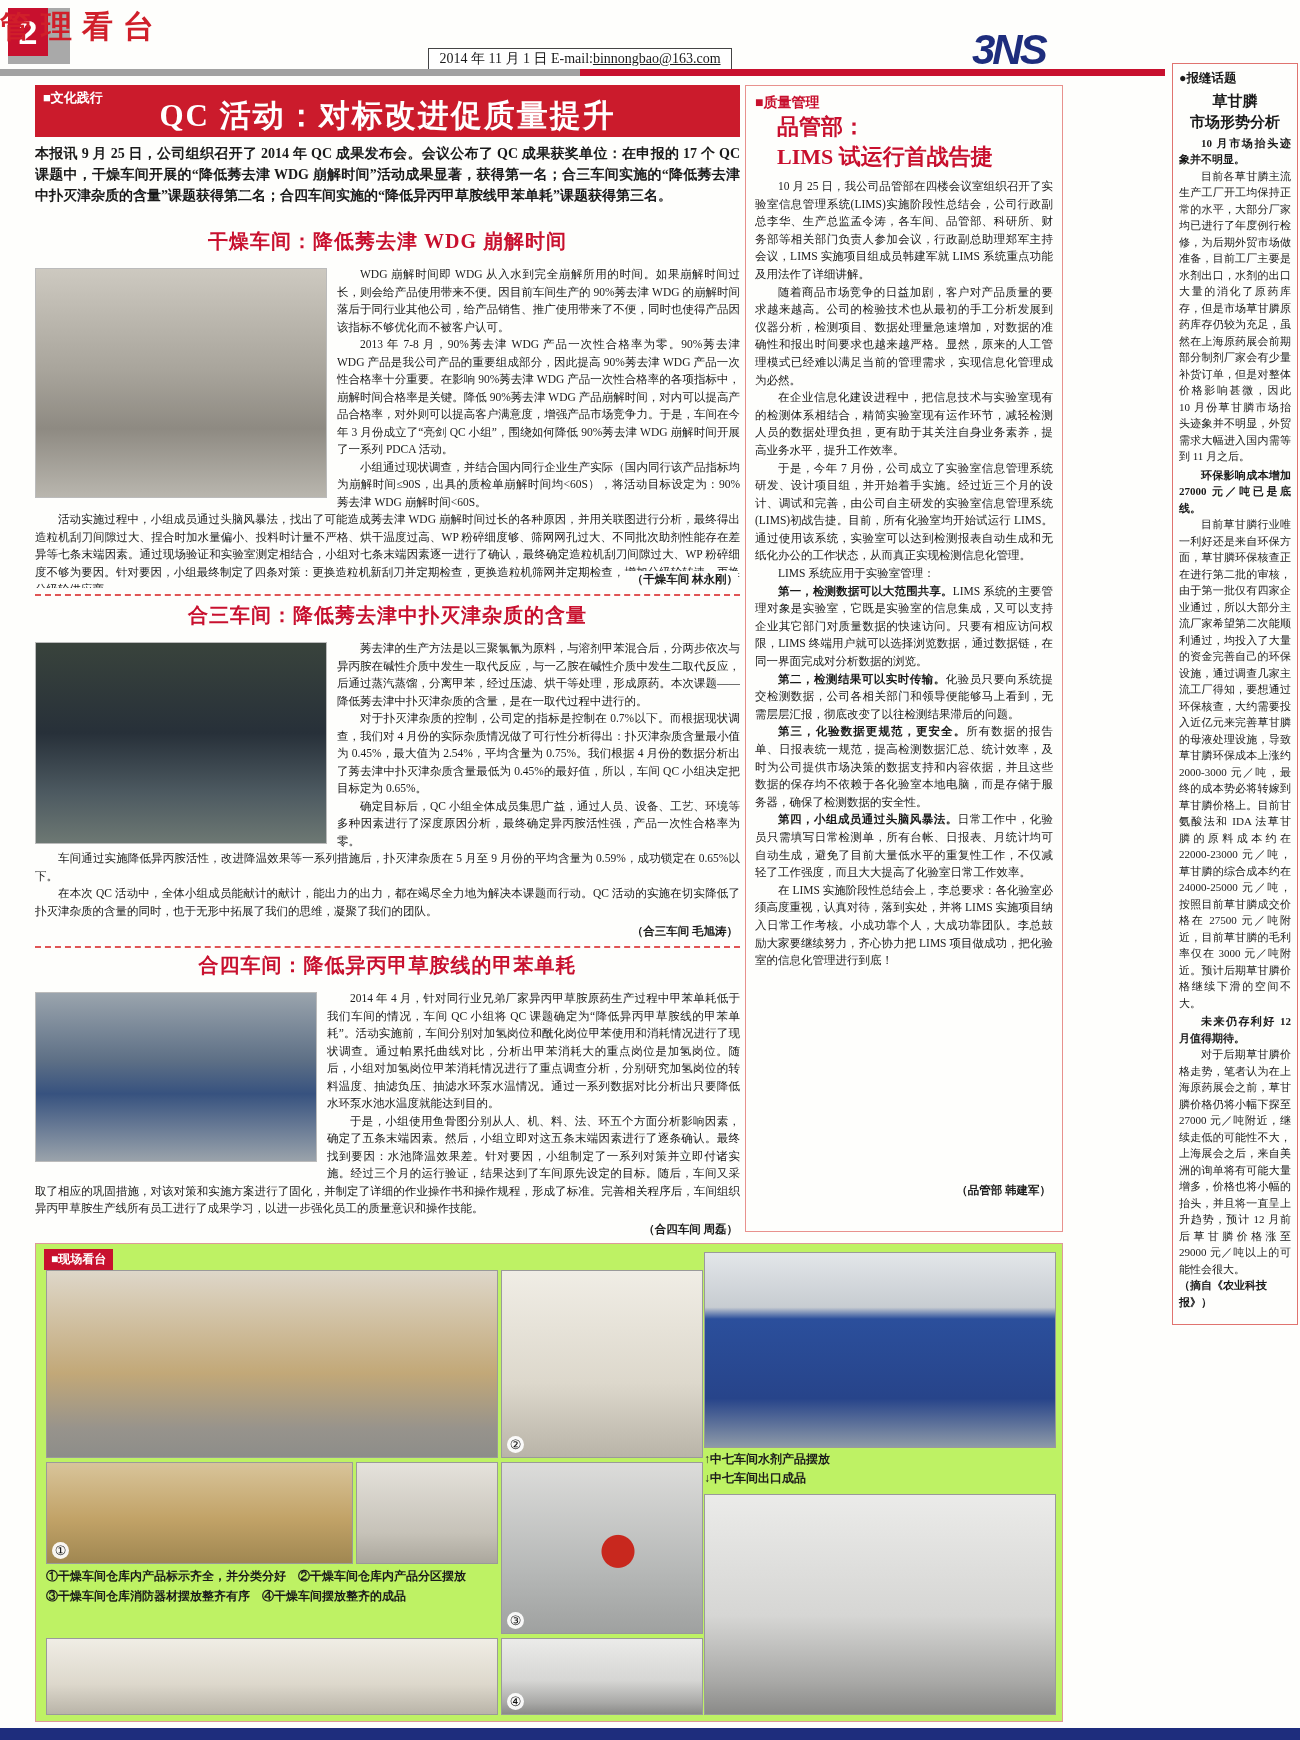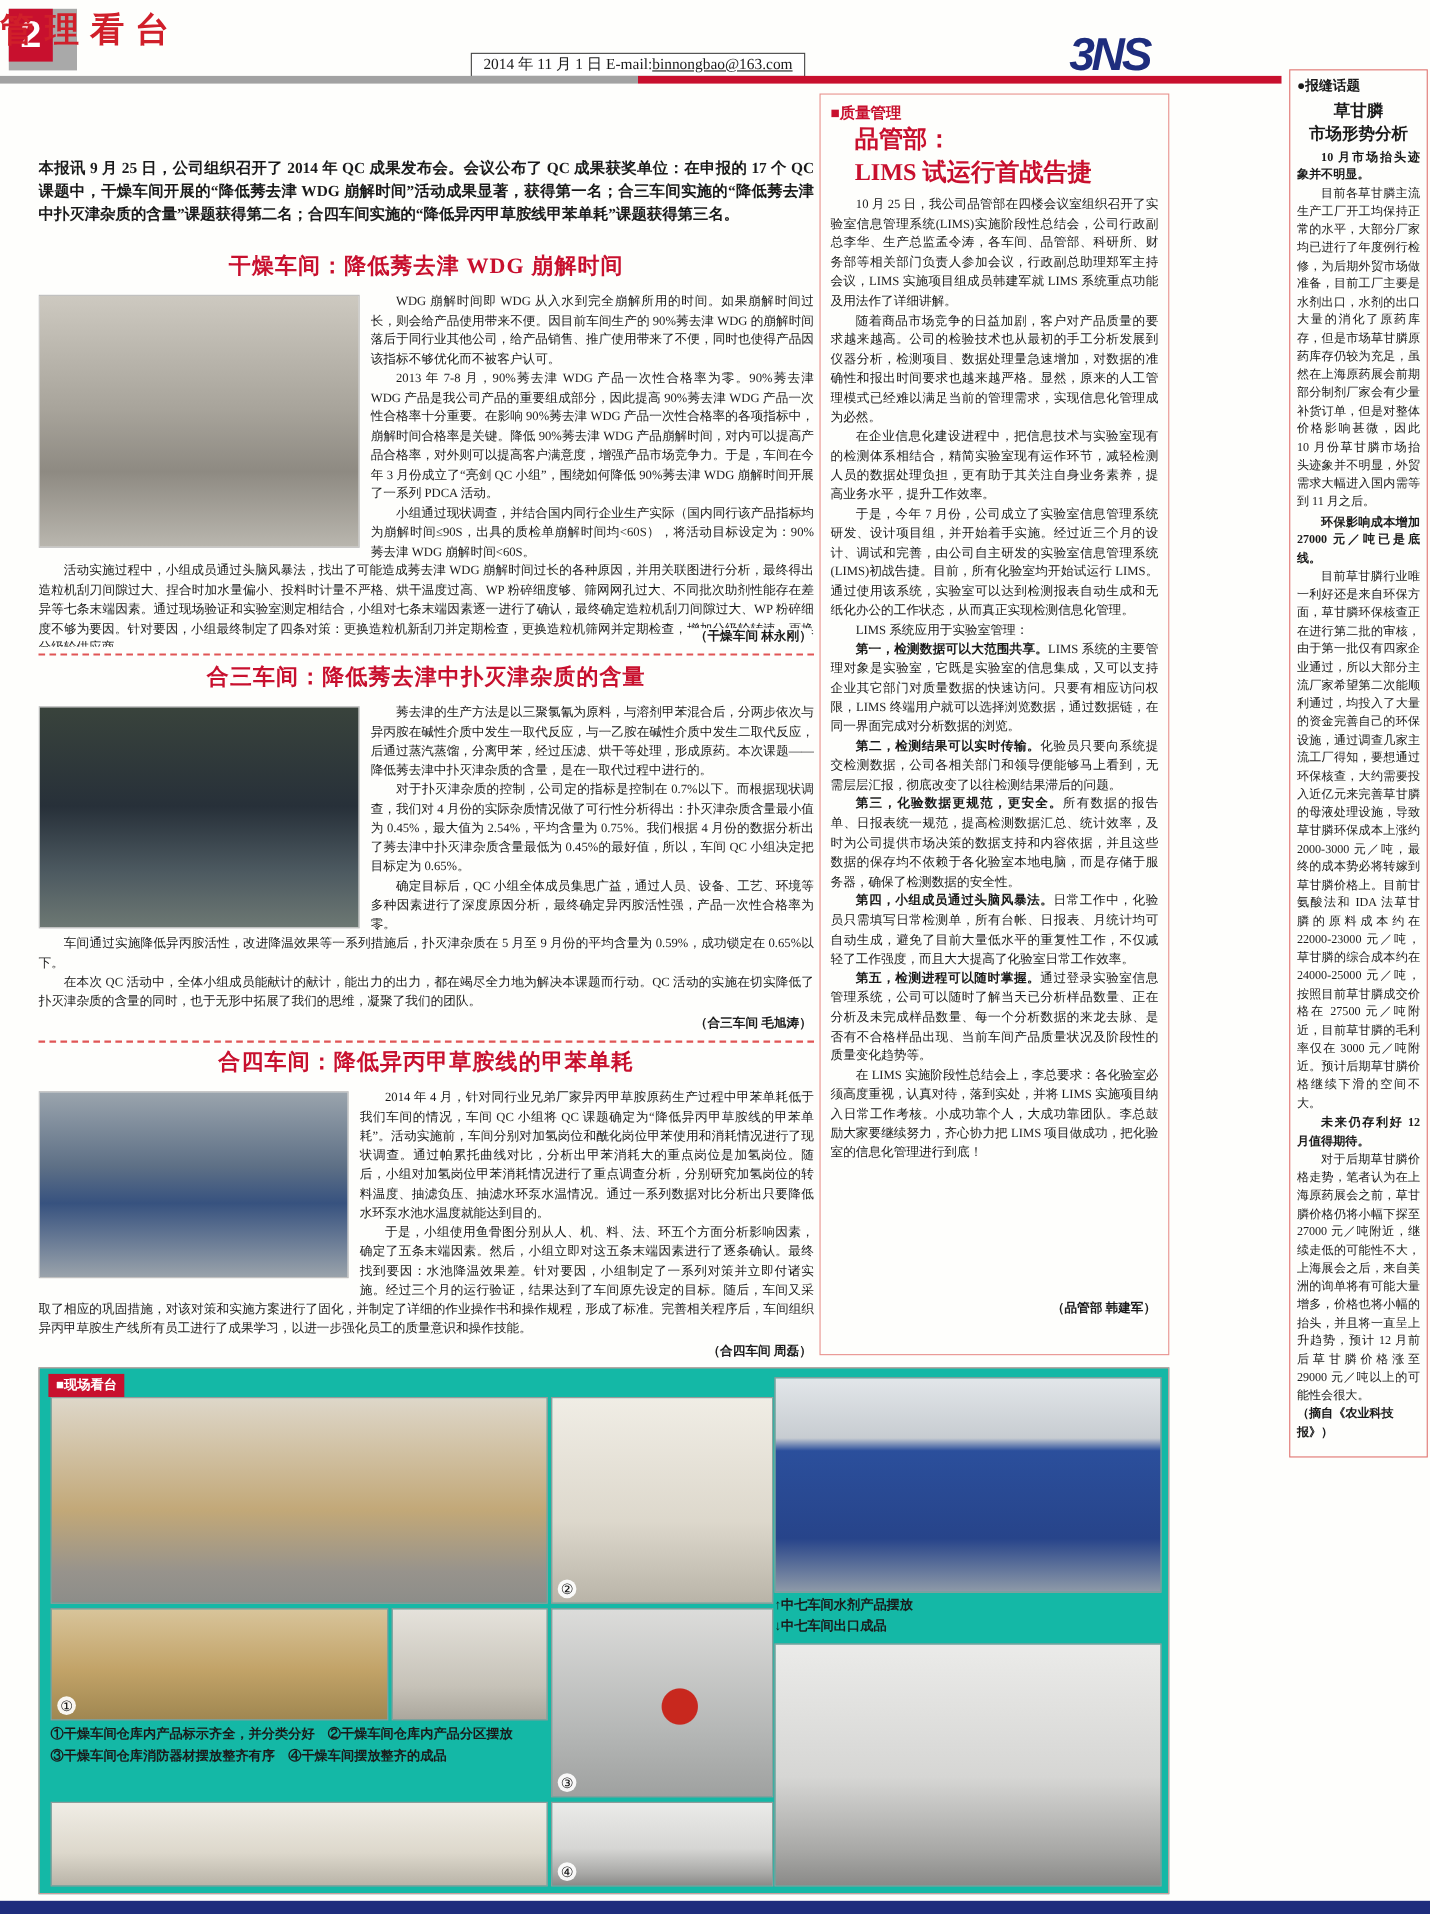--- a/index.html
+++ b/index.html
@@ -44,21 +44,21 @@
   .lims .byline{background:#fefefc;}
   
   .sidebar{position:absolute;left:1172px;top:63px;width:126px;height:1262px;border:1px solid #e0736f;box-sizing:border-box;
            padding:6px 6px;overflow:hidden;font-size:11px;line-height:16.5px;text-align:justify;}
   .sidebar .tag{font-size:12.5px;font-weight:bold;}
   .sidebar .stitle{text-align:center;font-size:15px;font-weight:bold;line-height:21px;margin-top:4px;}
   .sidebar .shead{font-weight:bold;text-indent:2em;margin:2px 0 0 0;}
   .sidebar p{margin:0;text-indent:2em;}
   .sidebar .src{text-align:left;font-weight:bold;}
   
-  .collage{position:absolute;left:35px;top:1243px;width:1028px;height:479px;background:#14b8a6;border:1px solid #d99;box-sizing:border-box;}
+  .collage{position:absolute;left:35px;top:1243px;width:1028px;height:479px;background:#bef264;border:1px solid #d99;box-sizing:border-box;}
   .collage .tag{position:absolute;left:8px;top:5px;background:#c8102e;color:#fff;font-size:12px;font-weight:bold;padding:2px 7px;}
   .ph{position:absolute;border:1px solid #9a9a9a;}
   .badge{position:absolute;left:5px;bottom:4px;width:17px;height:17px;background:rgba(255,255,255,.92);border-radius:50%;
          font-size:13px;line-height:17px;text-align:center;color:#111;}
   .cap-bottom{position:absolute;left:10px;top:322px;width:452px;font-size:12px;font-weight:bold;line-height:20px;}
   .cap-right{position:absolute;left:668px;top:206px;width:350px;font-size:12px;font-weight:bold;line-height:19px;}
   
   .f-dryer{background:linear-gradient(180deg,#cdc9c0 0%,#a8a49b 45%,#8e8a82 70%,#b9b6ae 100%);}
   .f-pipes{background:linear-gradient(180deg,#39433c 0%,#273039 45%,#4d5a61 75%,#6d7873 100%),
            radial-gradient(circle at 20% 30%,#3f6fb0 0 12px,transparent 13px);}
@@ -80,20 +80,24 @@
   <div class="pn-gray"></div>
   <div class="pn-red">2</div>
   <div class="masthead">管理看台</div>
   <div class="datebox">
     <span class="inner"><span>2014 年 11 月 1 日 E-mail:</span><span class="email">binnongbao@163.com</span></span>
   </div>
   <div class="logo">3NS</div>
   <div class="bar-gray"></div>
   <div class="bar-red"></div>
 
+  <div class="banner">
+    <span class="tag">■文化践行</span>
+    <div class="head">QC 活动：对标改进促质量提升</div>
+  </div>
   <div class="intro">
     <span class="lead">本报讯</span>
     <span>9 月 25 日，公司组织召开了 2014 年 QC 成果发布会。会议公布了 QC 成果获奖单位：在申报的 17 个 QC 课题中，干燥车间开展的“降低莠去津 WDG 崩解时间”活动成果显著，获得第一名；合三车间实施的“降低莠去津中扑灭津杂质的含量”课题获得第二名；合四车间实施的“降低异丙甲草胺线甲苯单耗”课题获得第三名。</span>
   </div>
 
   <div class="art-title" style="top:228px;">干燥车间：降低莠去津 WDG 崩解时间</div>
   <div class="art-body" style="top:266px;height:322px;">
     <div class="art-photo f-dryer" style="width:290px;height:228px;"></div>
     <p>WDG 崩解时间即 WDG 从入水到完全崩解所用的时间。如果崩解时间过长，则会给产品使用带来不便。因目前车间生产的 90%莠去津 WDG 的崩解时间落后于同行业其他公司，给产品销售、推广使用带来了不便，同时也使得产品因该指标不够优化而不被客户认可。</p>
     <p>2013 年 7-8 月，90%莠去津 WDG 产品一次性合格率为零。90%莠去津 WDG 产品是我公司产品的重要组成部分，因此提高 90%莠去津 WDG 产品一次性合格率十分重要。在影响 90%莠去津 WDG 产品一次性合格率的各项指标中，崩解时间合格率是关键。降低 90%莠去津 WDG 产品崩解时间，对内可以提高产品合格率，对外则可以提高客户满意度，增强产品市场竞争力。于是，车间在今年 3 月份成立了“亮剑 QC 小组”，围绕如何降低 90%莠去津 WDG 崩解时间开展了一系列 PDCA 活动。</p>
@@ -131,21 +135,20 @@
     <div class="lims-body">
       <p>10 月 25 日，我公司品管部在四楼会议室组织召开了实验室信息管理系统(LIMS)实施阶段性总结会，公司行政副总李华、生产总监孟令涛，各车间、品管部、科研所、财务部等相关部门负责人参加会议，行政副总助理郑军主持会议，LIMS 实施项目组成员韩建军就 LIMS 系统重点功能及用法作了详细讲解。</p>
       <p>随着商品市场竞争的日益加剧，客户对产品质量的要求越来越高。公司的检验技术也从最初的手工分析发展到仪器分析，检测项目、数据处理量急速增加，对数据的准确性和报出时间要求也越来越严格。显然，原来的人工管理模式已经难以满足当前的管理需求，实现信息化管理成为必然。</p>
       <p>在企业信息化建设进程中，把信息技术与实验室现有的检测体系相结合，精简实验室现有运作环节，减轻检测人员的数据处理负担，更有助于其关注自身业务素养，提高业务水平，提升工作效率。</p>
       <p>于是，今年 7 月份，公司成立了实验室信息管理系统研发、设计项目组，并开始着手实施。经过近三个月的设计、调试和完善，由公司自主研发的实验室信息管理系统(LIMS)初战告捷。目前，所有化验室均开始试运行 LIMS。通过使用该系统，实验室可以达到检测报表自动生成和无纸化办公的工作状态，从而真正实现检测信息化管理。</p>
       <p>LIMS 系统应用于实验室管理：</p>
       <p><span class="lead">第一，检测数据可以大范围共享。</span><span>LIMS 系统的主要管理对象是实验室，它既是实验室的信息集成，又可以支持企业其它部门对质量数据的快速访问。只要有相应访问权限，LIMS 终端用户就可以选择浏览数据，通过数据链，在同一界面完成对分析数据的浏览。</span></p>
       <p><span class="lead">第二，检测结果可以实时传输。</span><span>化验员只要向系统提交检测数据，公司各相关部门和领导便能够马上看到，无需层层汇报，彻底改变了以往检测结果滞后的问题。</span></p>
       <p><span class="lead">第三，化验数据更规范，更安全。</span><span>所有数据的报告单、日报表统一规范，提高检测数据汇总、统计效率，及时为公司提供市场决策的数据支持和内容依据，并且这些数据的保存均不依赖于各化验室本地电脑，而是存储于服务器，确保了检测数据的安全性。</span></p>
       <p><span class="lead">第四，小组成员通过头脑风暴法。</span><span>日常工作中，化验员只需填写日常检测单，所有台帐、日报表、月统计均可自动生成，避免了目前大量低水平的重复性工作，不仅减轻了工作强度，而且大大提高了化验室日常工作效率。</span></p>
-      <p><span class="lead">第五，检测进程可以随时掌握。</span><span>通过登录实验室信息管理系统，公司可以随时了解当天已分析样品数量、正在分析及未完成样品数量、每一个分析数据的来龙去脉、是否有不合格样品出现、当前车间产品质量状况及阶段性的质量变化趋势等。</span></p>
       <p>在 LIMS 实施阶段性总结会上，李总要求：各化验室必须高度重视，认真对待，落到实处，并将 LIMS 实施项目纳入日常工作考核。小成功靠个人，大成功靠团队。李总鼓励大家要继续努力，齐心协力把 LIMS 项目做成功，把化验室的信息化管理进行到底！</p>
       <span class="byline">（品管部 韩建军）</span>
     </div>
   </div>
 
   <div class="sidebar">
     <div class="tag">●报缝话题</div>
     <div class="stitle">草甘膦</div>
     <div class="stitle" style="margin-top:0;">市场形势分析</div>
     <p class="shead">10 月市场抬头迹象并不明显。</p>

